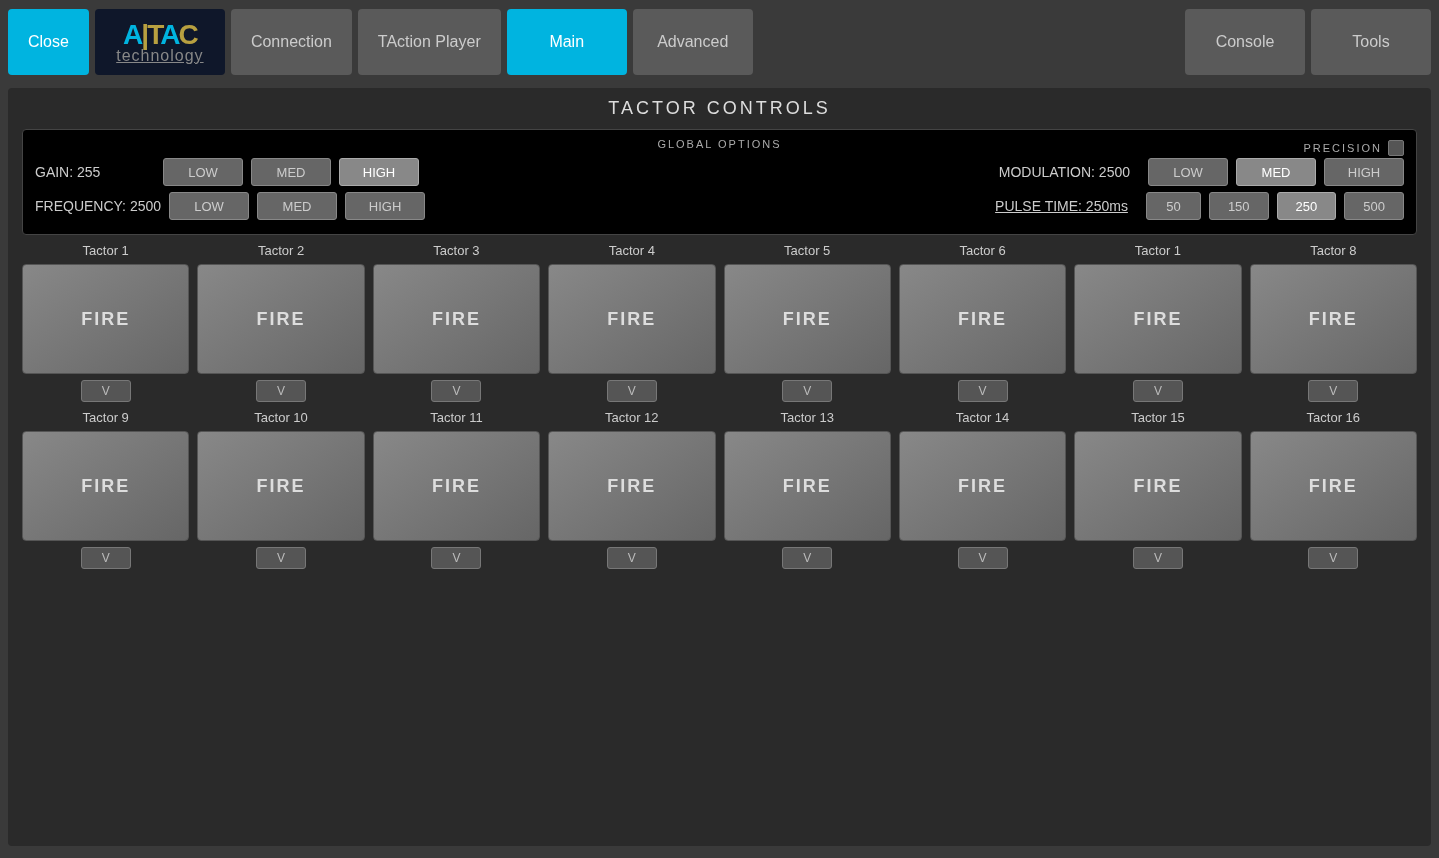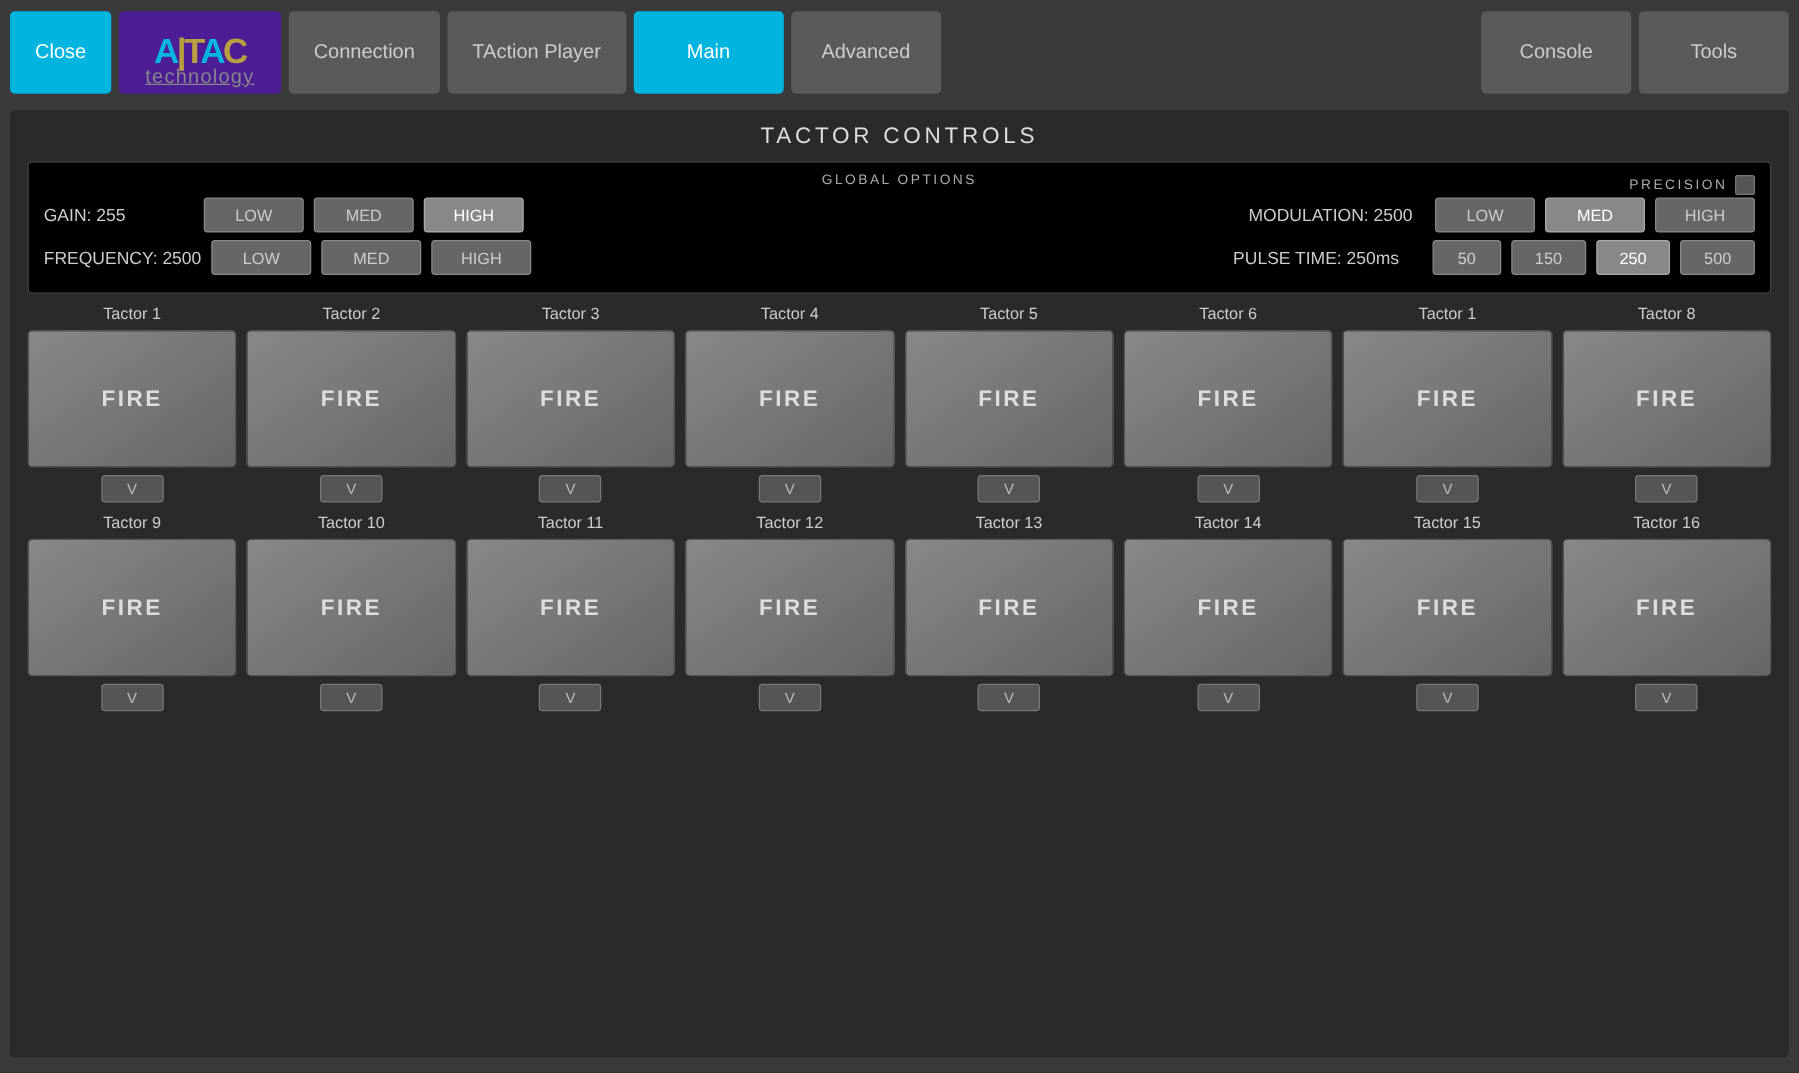--- a/index.html
+++ b/index.html
@@ -40,23 +40,23 @@
       color: #fff;
     }
     .nav-btn.close-btn {
       background: #00b4e0;
       color: #fff;
       min-width: 80px;
     }
     .logo-area {
       width: 130px;
       height: 66px;
-      background: #4c1d95;
-      display: flex;
-      align-items: flex-end;
+      background: #0f172a;
+      display: flex;
+      align-items: center;
       justify-content: center;
       border-radius: 4px;
       padding: 4px;
     }
     .logo-text {
       font-size: 28px;
       font-weight: bold;
       color: #b8a040;
       letter-spacing: -2px;
     }
@@ -244,21 +244,21 @@
       <button class="opt-btn active-high">MED</button>
       <button class="opt-btn">HIGH</button>
     </div>
 
     <div class="options-row">
       <span class="option-label">FREQUENCY: 2500</span>
       <button class="opt-btn">LOW</button>
       <button class="opt-btn">MED</button>
       <button class="opt-btn">HIGH</button>
       <div class="options-separator"></div>
-      <span class="option-label" style="min-width:160px; text-align:center; padding-right:10px;">PULSE TIME: 250ms</span>
+      <span class="option-label" style="min-width:160px; text-align:right; padding-right:10px;text-decoration:underline;">PULSE TIME: 250ms</span>
       <button class="opt-btn" style="min-width:55px;">50</button>
       <button class="opt-btn" style="min-width:55px;">150</button>
       <button class="opt-btn active-high" style="min-width:55px;">250</button>
       <button class="opt-btn" style="min-width:55px;">500</button>
     </div>
   </div>
 
   <div class="tactor-grid" id="tactor-row1">
       <div class="tactor-col">
         <div class="tactor-label">Tactor 1</div>

